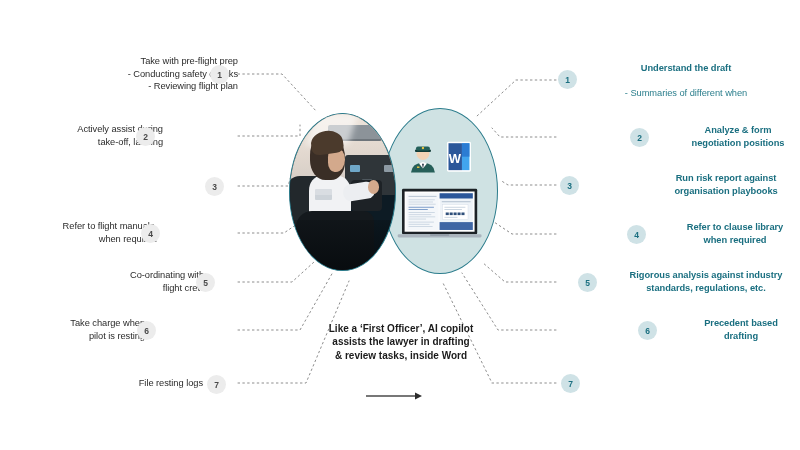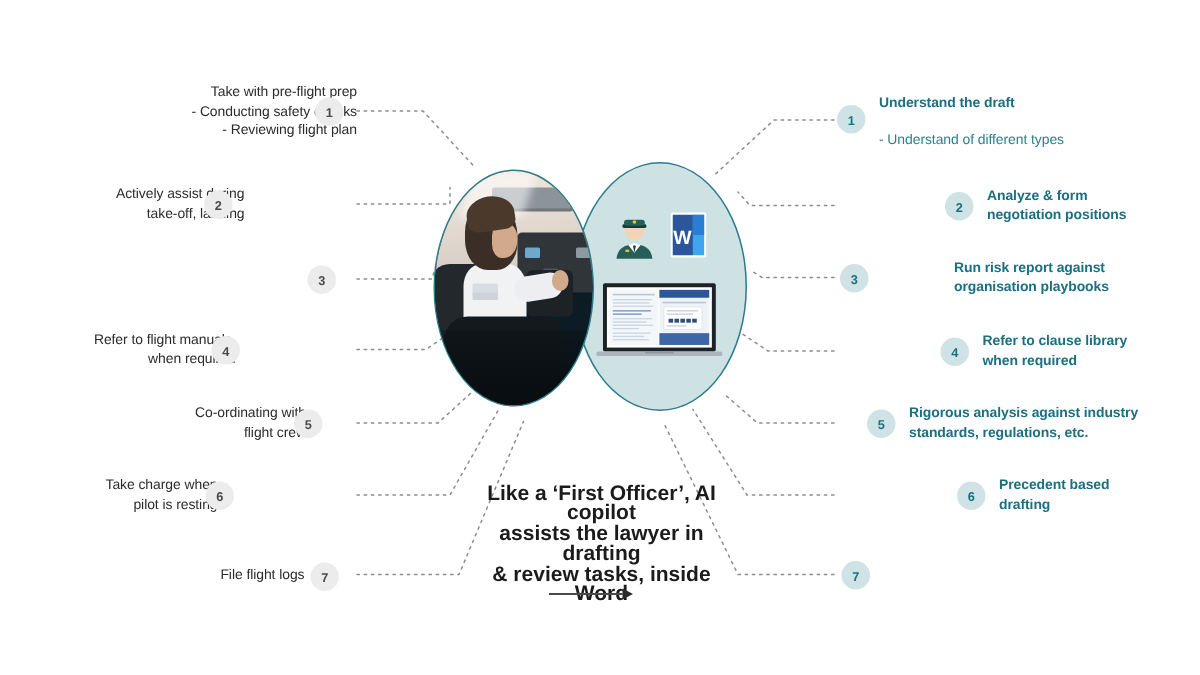--- a/index.html
+++ b/index.html
@@ -21,21 +21,21 @@
     line-height:12.6px;
     white-space:pre-line;
     letter-spacing:-0.05px;
   }
   .label.left {
     text-align:right;
     color:#2b2b2b;
     font-weight:400;
   }
   .label.right {
-    text-align:left;
+    text-align:center;
     color:#1a6f80;
     font-weight:700;
   }
   .label.right .sub {
     font-weight:400;
     color:#2c7f8d;
   }
 
   
   .bullet {
@@ -149,21 +149,21 @@
   
   #pilot-avatar-icon { position:absolute; left:21%; top:17%; width:28%; height:25%; }
   #word-logo-icon    { position:absolute; left:56%; top:17%; width:21%; height:24%; }
 
   #laptop { position:absolute; left:10%; top:48%; width:80%; height:32%; }
 
   
   #caption {
     position:absolute; left:315px; top:322px; width:172px;
     text-align:center;
-    font-size:14px; line-height:13.4px;
+    font-size:10px; line-height:13.4px;
     font-weight:700; color:#1b1b1b;
     white-space:pre-line;
   }
   #flow-arrow { position:absolute; left:365px; top:390px; width:60px; height:12px; }
 </style>
 </head>
 <body>
 
 <div id="stage">
 
@@ -205,27 +205,27 @@
 
   <div class="label left" style="right:596px; top:269px; width:140px;">Co-ordinating with
 flight crew</div>
   <div class="bullet left" style="left:196px; top:273px;">5</div>
 
   <div class="label left" style="right:655px; top:317px; width:140px;"></div>
   <div class="label left" style="right:655px; top:317px; width:140px;">Take charge when
 pilot is resting</div>
   <div class="bullet left" style="left:137px; top:321px;">6</div>
 
-  <div class="label left" style="right:597px; top:377px; width:130px;">File flight logs</div>
+  <div class="label left" style="right:597px; top:377px; width:130px;">File resting logs</div>
   <div class="bullet left" style="left:207px; top:375px;">7</div>
 
   <div class="bullet right" style="left:558px; top:70px;">1</div>
   <div class="label right" style="left:586px; top:49px; width:200px;">
     <div>Understand the draft</div>
-    <div class="sub">- Understand of different types</div>
+    <div class="sub">- Summaries of different when</div>
   </div>
 
   <div class="bullet right" style="left:630px; top:128px;">2</div>
   <div class="label right" style="left:658px; top:124px; width:160px;">Analyze &amp; form
 negotiation positions</div>
 
   <div class="bullet right" style="left:560px; top:176px;">3</div>
   <div class="label right" style="left:588px; top:172px; width:180px;margin-left:48px;">Run risk report against
 organisation playbooks</div>
 

